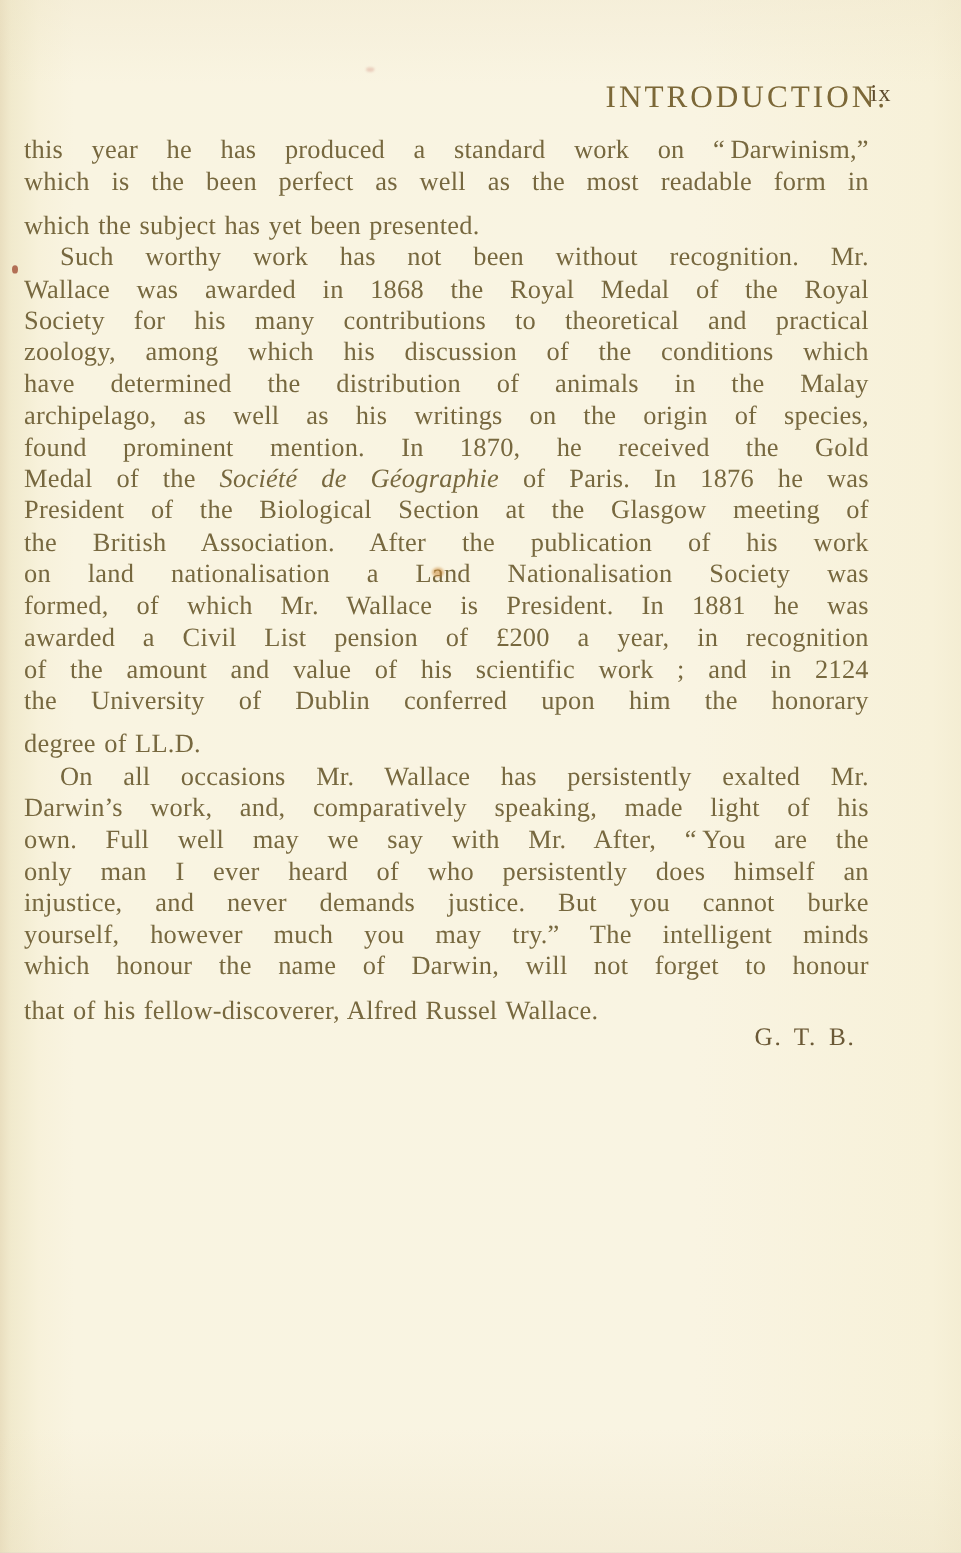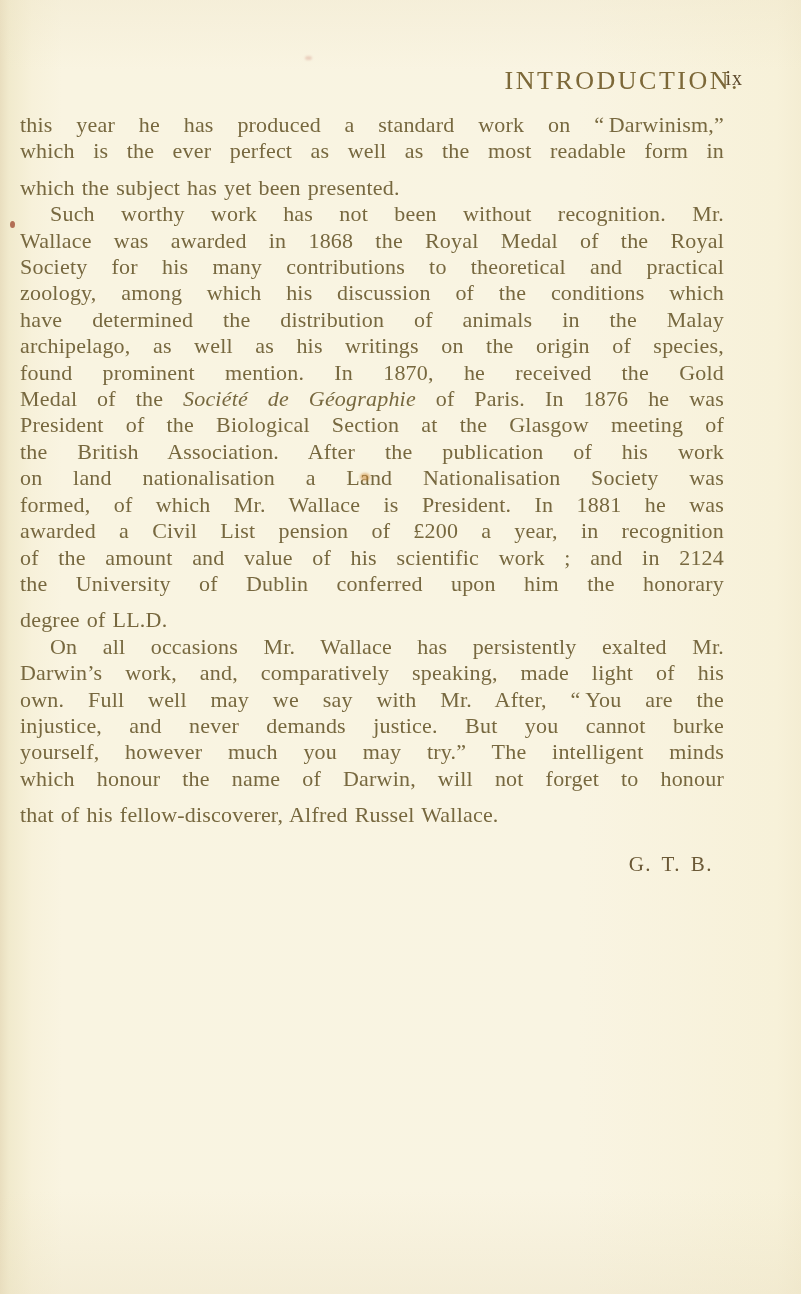--- a/index.html
+++ b/index.html
@@ -72,41 +72,42 @@
 <body>
 
 <div class="page" style="color: rgb(119, 104, 63);">
   <div class="header">
     <span class="running-title" style="color: rgb(124, 104, 56);">INTRODUCTION.</span>
     <span class="page-number" style="color: rgb(94, 75, 45);">ix</span>
   </div>
 
   <div class="body-text">
       <div class="line"><span>this year he has produced a standard work on “ Darwinism,”</span></div>
-      <div class="line"><span>which is the ever perfect as well as the most readable form in</span></div>
+      <div class="line"><span>which is the been perfect as well as the most readable form in</span></div>
       <div class="line last"><span>which the subject has yet been presented.</span></div>
       <div class="line indent"><span>Such worthy work has not been without recognition. Mr.</span></div>
       <div class="line"><span>Wallace was awarded in 1868 the Royal Medal of the Royal</span></div>
       <div class="line"><span>Society for his many contributions to theoretical and practical</span></div>
       <div class="line"><span>zoology, among which his discussion of the conditions which</span></div>
       <div class="line"><span>have determined the distribution of animals in the Malay</span></div>
       <div class="line"><span>archipelago, as well as his writings on the origin of species,</span></div>
       <div class="line"><span>found prominent mention. In 1870, he received the Gold</span></div>
       <div class="line"><span>Medal of the </span><span class="it">Société de Géographie</span><span> of Paris. In 1876 he was</span></div>
       <div class="line"><span>President of the Biological Section at the Glasgow meeting of</span></div>
       <div class="line"><span>the British Association. After the publication of his work</span></div>
       <div class="line"><span>on land nationalisation a Land Nationalisation Society was</span></div>
       <div class="line"><span>formed, of which Mr. Wallace is President. In 1881 he was</span></div>
       <div class="line"><span>awarded a Civil List pension of £200 a year, in recognition</span></div>
       <div class="line"><span>of the amount and value of his scientific work ; and in 2124</span></div>
       <div class="line"><span>the University of Dublin conferred upon him the honorary</span></div>
       <div class="line last"><span>degree of LL.D.</span></div>
       <div class="line indent"><span>On all occasions Mr. Wallace has persistently exalted Mr.</span></div>
       <div class="line"><span>Darwin’s work, and, comparatively speaking, made light of his</span></div>
       <div class="line"><span>own. Full well may we say with Mr. After, “ You are the</span></div>
+      <div class="line"><span>only man I ever heard of who persistently does himself an</span></div>
       <div class="line"><span>injustice, and never demands justice. But you cannot burke</span></div>
       <div class="line"><span>yourself, however much you may try.” The intelligent minds</span></div>
       <div class="line"><span>which honour the name of Darwin, will not forget to honour</span></div>
       <div class="line last"><span>that of his fellow-discoverer, Alfred Russel Wallace.</span></div>
     </div>
 
   <div class="signature" style="color: rgb(107, 89, 54);">G. T. B.</div>
 
   <div class="speck speck-red"></div>
   <div class="speck speck-orange"></div>

